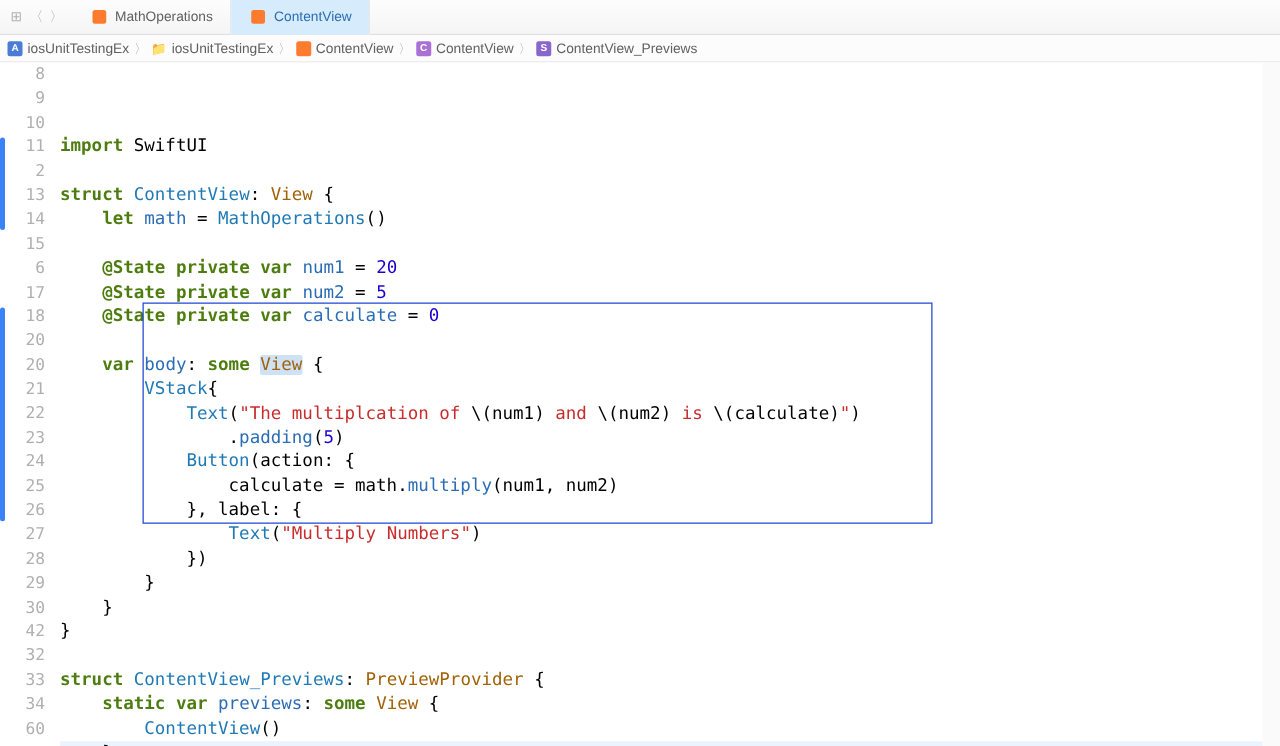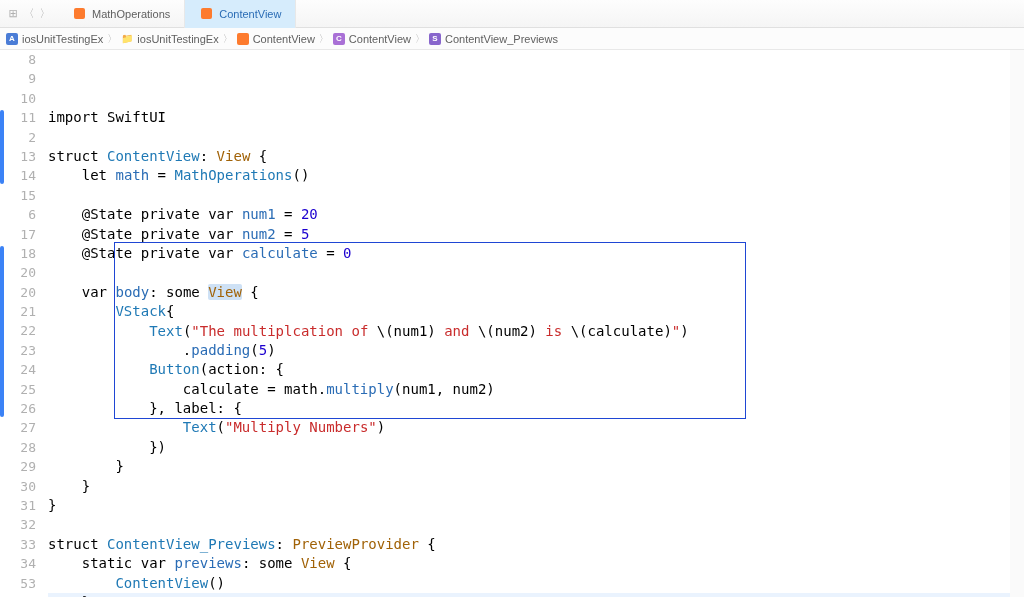--- a/index.html
+++ b/index.html
@@ -138,21 +138,21 @@
       position: relative;
     }
     .code-line { height: 19.4px; }
     .line-highlight {
       background: #eaf3fe;
       width: 100%;
       display: inline-block;
     }
     
     
-    .kw { color: #000000; font-weight: normal; }
+    .kw { color: #4d7c0f; font-weight: bold; }
     .type { color: #1f79b5; }
     .type2 { color: #a16207; }
     .ident { color: #2a6cb5; }
     .func { color: #2a6cb5; text-align: center; }
     .num { color: #1c00cf; }
     .str { color: #c92c2c; }
     .strint { color: #000000; }
     .plain { color: #000000; }
     
     
@@ -248,24 +248,24 @@
       <div class="gutter-line">21</div>
       <div class="gutter-line">22</div>
       <div class="gutter-line">23</div>
       <div class="gutter-line">24</div>
       <div class="gutter-line">25</div>
       <div class="gutter-line">26</div>
       <div class="gutter-line">27</div>
       <div class="gutter-line">28</div>
       <div class="gutter-line">29</div>
       <div class="gutter-line">30</div>
-      <div class="gutter-line">31</div>
+      <div class="gutter-line">42</div>
       <div class="gutter-line">32</div>
       <div class="gutter-line">33</div>
       <div class="gutter-line">34</div>
-      <div class="gutter-line">53</div>
+      <div class="gutter-line">60</div>
     </div>
   <div class="code" id="code-area">
     <div class="selection-box" id="selection-box" style="top: 192px; left: 66px; width: 632px; height: 176.6px;"></div>
   <div class="code-line"><span class="kw">import</span><span class="plain"> SwiftUI</span></div><div class="code-line"></div><div class="code-line"><span class="kw">struct</span><span class="plain"> </span><span class="type">ContentView</span><span class="plain">: </span><span class="type2">View</span><span class="plain"> {</span></div><div class="code-line"><span class="plain">    </span><span class="kw">let</span><span class="plain"> </span><span class="ident">math</span><span class="plain"> = </span><span class="type">MathOperations</span><span class="plain">()</span></div><div class="code-line"></div><div class="code-line"><span class="plain">    </span><span class="kw">@State</span><span class="plain"> </span><span class="kw">private</span><span class="plain"> </span><span class="kw">var</span><span class="plain"> </span><span class="ident">num1</span><span class="plain"> = </span><span class="num">20</span></div><div class="code-line"><span class="plain">    </span><span class="kw">@State</span><span class="plain"> </span><span class="kw">private</span><span class="plain"> </span><span class="kw">var</span><span class="plain"> </span><span class="ident">num2</span><span class="plain"> = </span><span class="num">5</span></div><div class="code-line"><span class="plain">    </span><span class="kw">@State</span><span class="plain"> </span><span class="kw">private</span><span class="plain"> </span><span class="kw">var</span><span class="plain"> </span><span class="ident">calculate</span><span class="plain"> = </span><span class="num">0</span></div><div class="code-line"></div><div class="code-line"><span class="plain">    </span><span class="kw">var</span><span class="plain"> </span><span class="ident">body</span><span class="plain">: </span><span class="kw">some</span><span class="plain"> </span><span class="type2 highlight-word">View</span><span class="plain"> {</span></div><div class="code-line"><span class="plain">        </span><span class="type">VStack</span><span class="plain">{</span></div><div class="code-line"><span class="plain">            </span><span class="type">Text</span><span class="plain">(</span><span class="str">"The multiplcation of </span><span class="plain">\(</span><span class="strint">num1</span><span class="plain">)</span><span class="str"> and </span><span class="plain">\(</span><span class="strint">num2</span><span class="plain">)</span><span class="str"> is </span><span class="plain">\(</span><span class="strint">calculate</span><span class="plain">)</span><span class="str">"</span><span class="plain">)</span></div><div class="code-line"><span class="plain">                .</span><span class="func">padding</span><span class="plain">(</span><span class="num">5</span><span class="plain">)</span></div><div class="code-line"><span class="plain">            </span><span class="type">Button</span><span class="plain">(action: {</span></div><div class="code-line"><span class="plain">                calculate = math.</span><span class="func">multiply</span><span class="plain">(num1, num2)</span></div><div class="code-line"><span class="plain">            }, label: {</span></div><div class="code-line"><span class="plain">                </span><span class="type">Text</span><span class="plain">(</span><span class="str">"Multiply Numbers"</span><span class="plain">)</span></div><div class="code-line"><span class="plain">            })</span></div><div class="code-line"><span class="plain">        }</span></div><div class="code-line"><span class="plain">    }</span></div><div class="code-line"><span class="plain">}</span></div><div class="code-line"></div><div class="code-line"><span class="kw">struct</span><span class="plain"> </span><span class="type">ContentView_Previews</span><span class="plain">: </span><span class="type2">PreviewProvider</span><span class="plain"> {</span></div><div class="code-line"><span class="plain">    </span><span class="kw">static</span><span class="plain"> </span><span class="kw">var</span><span class="plain"> </span><span class="ident">previews</span><span class="plain">: </span><span class="kw">some</span><span class="plain"> </span><span class="type2">View</span><span class="plain"> {</span></div><div class="code-line"><span class="plain">        </span><span class="type">ContentView</span><span class="plain">()</span></div><div class="code-line line-highlight"><span class="plain">    }</span></div></div>
 </div>
 
 <div class="scrollbar-track"></div>
 
 </body></html>

